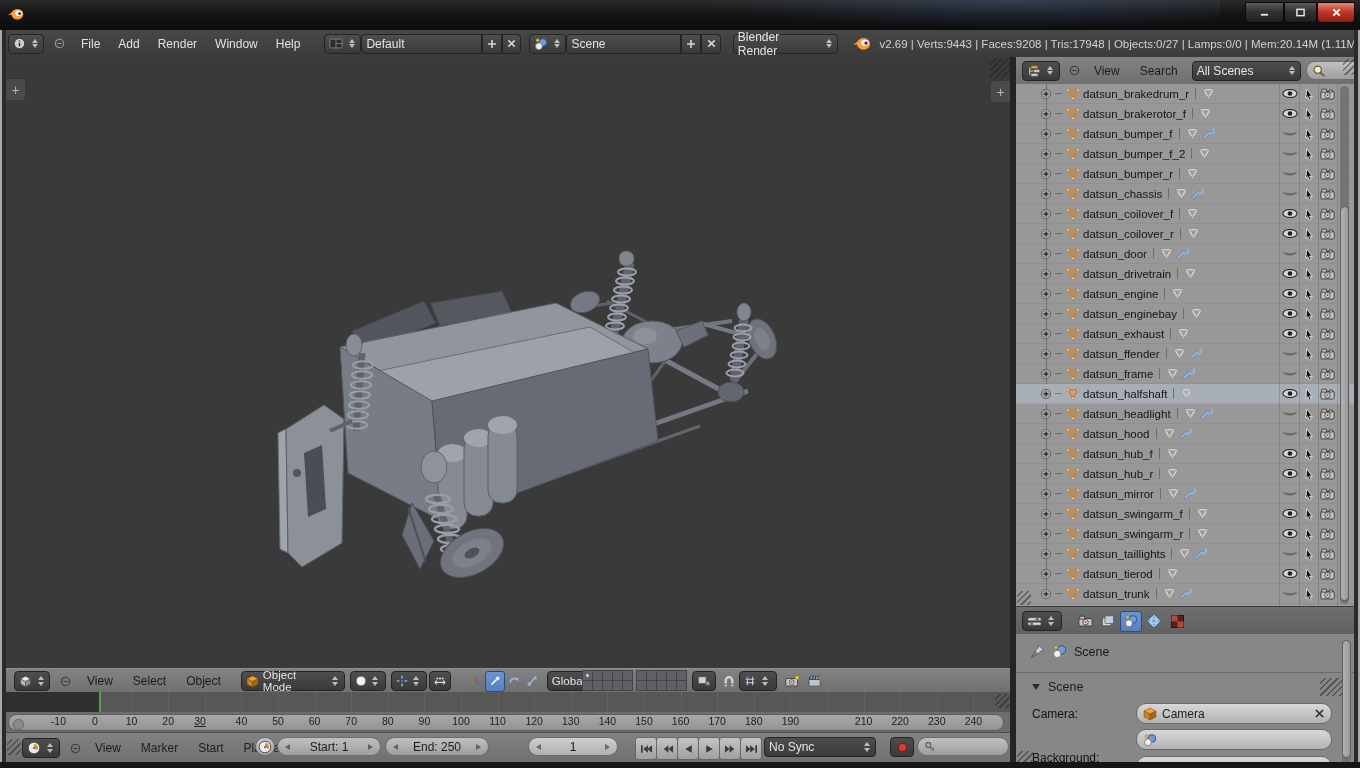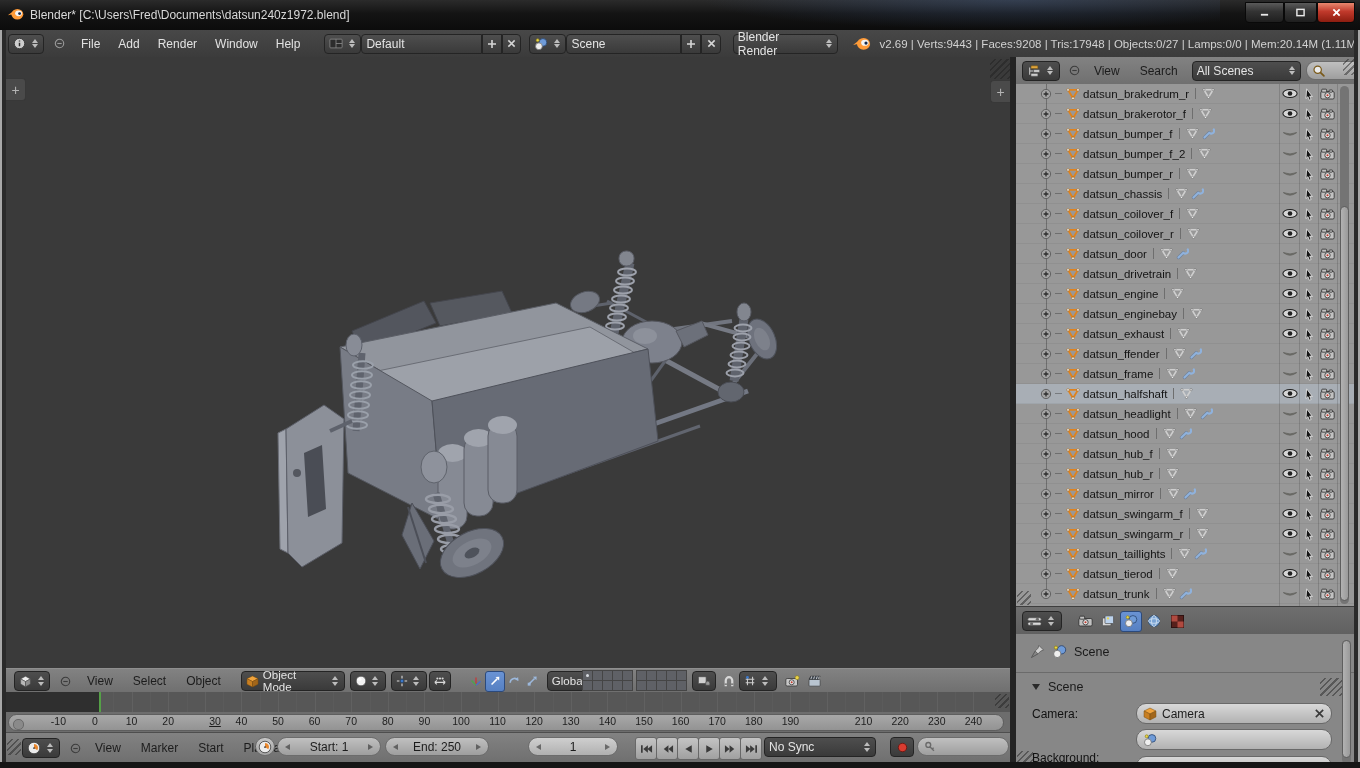--- a/index.html
+++ b/index.html
@@ -103,21 +103,20 @@
 <div class="abs titlebar">
   <div class="glow"></div>
   <span class="icon" style="position:absolute;left:7px;top:7px">
     <svg viewBox="0 0 20 16" width="17" height="14">
         <path d="M1 9.5 L8.5 3.8 L11 7.5 Z" fill="#ff9b38"></path>
         <ellipse cx="12.2" cy="8.4" rx="7" ry="6.2" fill="#ff9b38"></ellipse>
         <ellipse cx="13.6" cy="7.2" rx="4" ry="3.3" fill="#f4f4f4"></ellipse>
         <circle cx="14.8" cy="7.5" r="1.7" fill="#16294a"></circle>
       </svg>
   </span>
-  <span class="title-text">Blender* [C:\Users\Fred\Documents\datsun240z1972.blend]</span>
   <div class="winbtn" style="left:1245px;width:37px">
     <svg viewBox="0 0 12 10" width="11" height="9">
         <rect x="2" y="6.5" width="8" height="2" fill="#e8e8e8"></rect>
       </svg>
   </div>
   <div class="winbtn" style="left:1284px;width:31px">
     <svg viewBox="0 0 12 10" width="11" height="9">
         <rect x="2" y="1.5" width="8" height="7" fill="none" stroke="#e8e8e8" stroke-width="1.6"></rect>
       </svg>
   </div>
@@ -582,21 +581,21 @@
 </div>
 <div class="tlscroll">
   <div class="bar">
       <div style="position:absolute;left:4px;top:4px;width:9px;height:9px;border-radius:5px;background:#8a8a8a;border:1px solid #6a6a6a"></div>
     </div>
   <div id="ruler-labels">
       <span class="ruler-num" style="left: 52.4px;">-10</span>
       <span class="ruler-num" style="left: 89px;">0</span>
       <span class="ruler-num" style="left: 125.6px;">10</span>
       <span class="ruler-num" style="left: 162.2px;">20</span>
-      <span class="ruler-num" style="left: 209px; text-decoration: underline;">30</span>
+      <span class="ruler-num" style="left: 194px; text-decoration: underline;">30</span>
       <span class="ruler-num" style="left: 235.4px;">40</span>
       <span class="ruler-num" style="left: 272px;">50</span>
       <span class="ruler-num" style="left: 308.6px;">60</span>
       <span class="ruler-num" style="left: 345.2px;">70</span>
       <span class="ruler-num" style="left: 381.8px;">80</span>
       <span class="ruler-num" style="left: 418.4px;">90</span>
       <span class="ruler-num" style="left: 455px;">100</span>
       <span class="ruler-num" style="left: 491.6px;">110</span>
       <span class="ruler-num" style="left: 528.2px;">120</span>
       <span class="ruler-num" style="left: 564.8px;">130</span>

